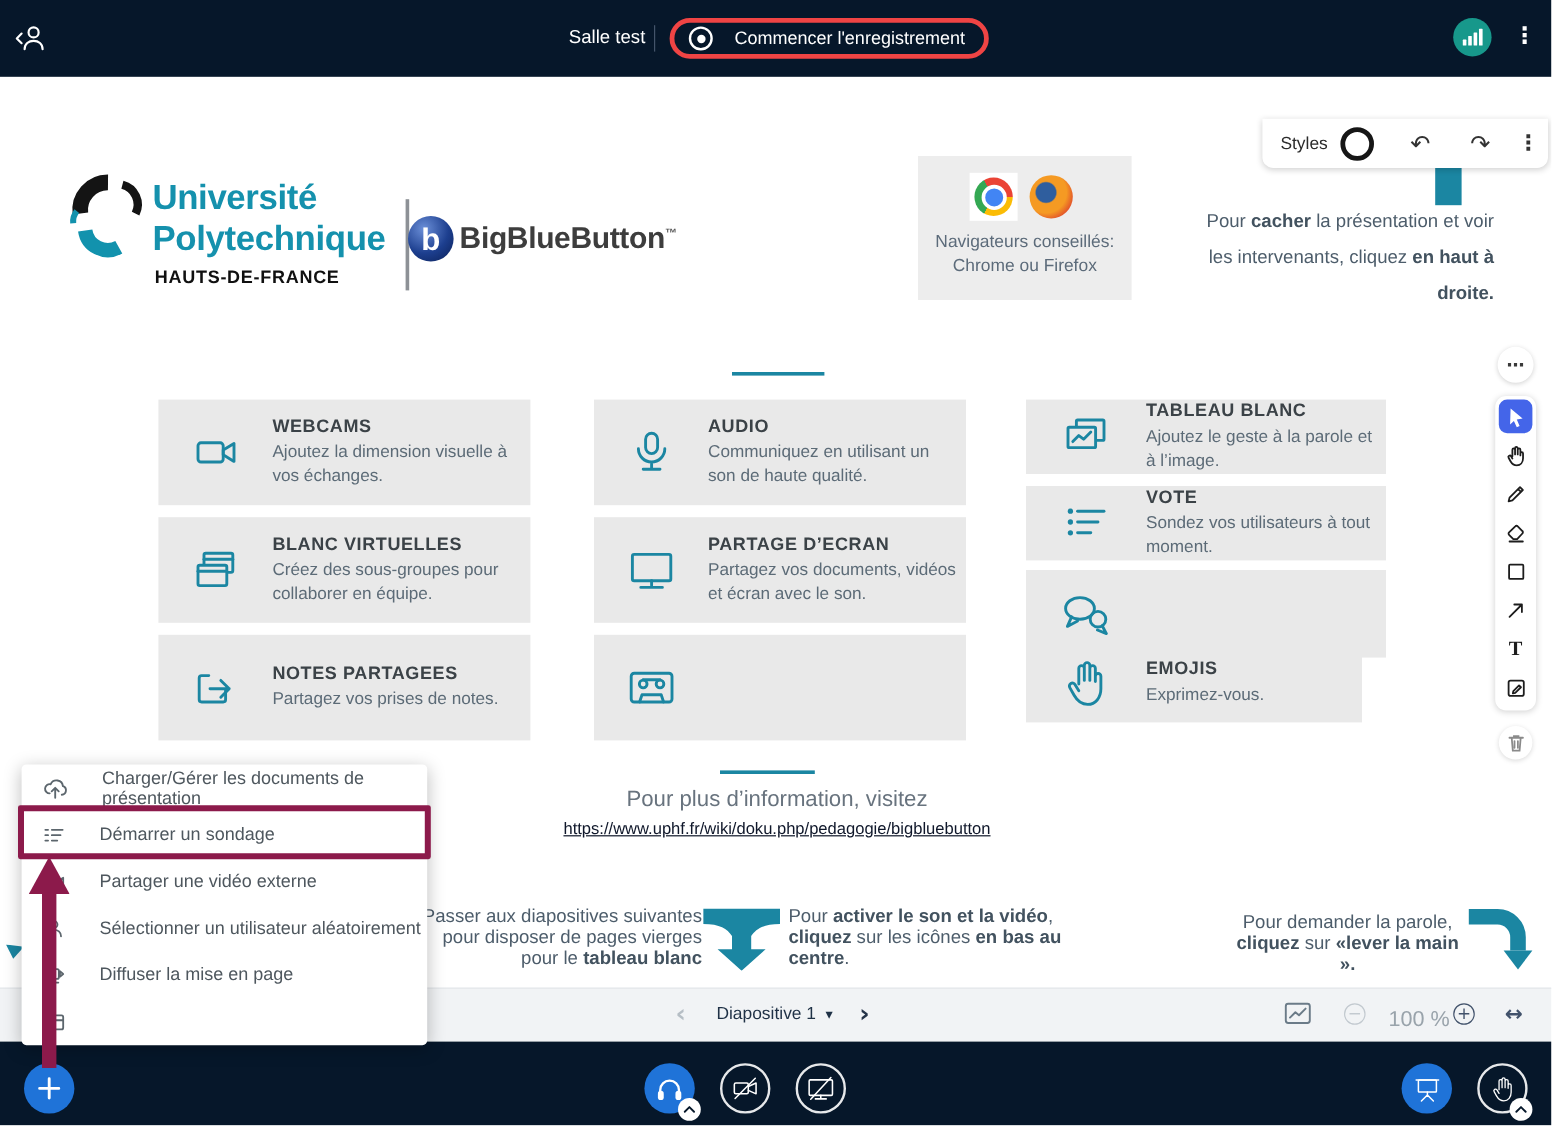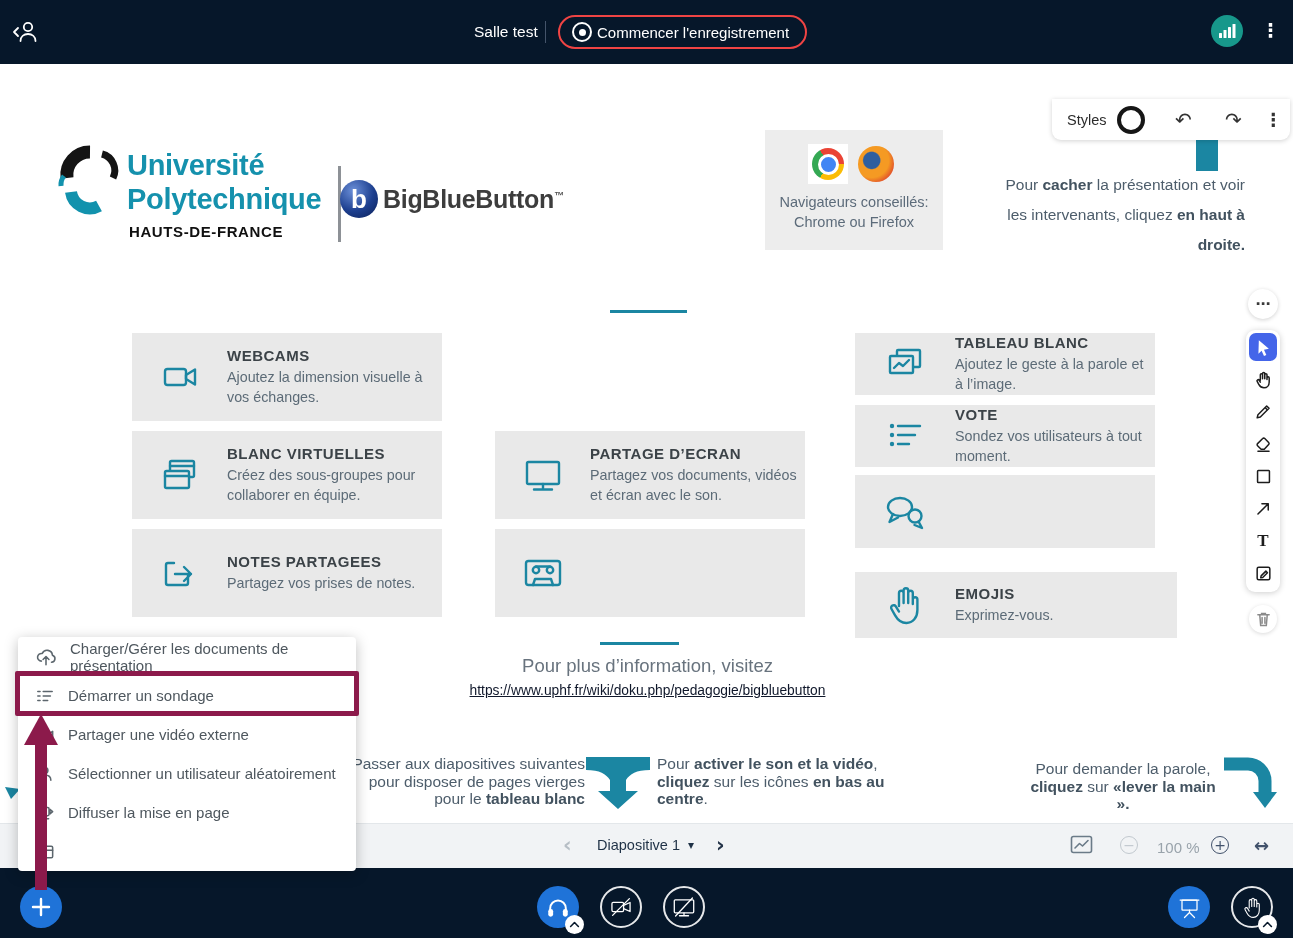--- a/index.html
+++ b/index.html
@@ -5,22 +5,22 @@
   html,body{margin:0;padding:0;background:#fff;}
   .app{position:relative;width:1293px;height:938px;overflow:hidden;background:#fff;
        font-family:"Liberation Sans",sans-serif;-webkit-font-smoothing:antialiased;}
   .abs{position:absolute;}
   .glyph{font-family:"DejaVu Sans",sans-serif;}
 
   
   .topbar{left:0;top:0;width:1293px;height:64px;background:#06172a;z-index:20;}
   .room-name{left:474px;top:23px;color:#fff;font-size:15.5px;}
   .tb-divider{left:545px;top:21px;width:1px;height:22px;background:#44546a;}
-  .rec-btn{left:558px;top:15px;height:34px;padding:0 16px 0 12px;border:2px solid #ef4444;border-radius:19px;
-           display:flex;align-items:center;gap:5px;color:#fff;font-size:15px;box-sizing:border-box;}
+  .rec-btn{left:558px;top:15px;height:34px;padding:0 16px 0 12px;border:4px solid #ef4444;border-radius:19px;
+           display:flex;align-items:center;gap:18px;color:#fff;font-size:15px;box-sizing:border-box;}
   .rec-dot{width:16px;height:16px;border:2px solid #fff;border-radius:50%;display:flex;align-items:center;justify-content:center;}
   .rec-dot::after{content:"";width:7px;height:7px;background:#fff;border-radius:50%;}
   .conn-btn{left:1211px;top:15px;width:32px;height:32px;border-radius:50%;background:#17988b;
             display:flex;align-items:center;justify-content:center;}
   .kebab{color:#fff;font-size:19px;font-weight:bold;line-height:1;}
   .tb-kebab{left:1261px;top:21px;}
 
   
   .styles-panel{left:1052px;top:99px;width:238px;height:41px;background:#fff;border-radius:0 0 9px 9px;
     box-shadow:0 1px 5px rgba(0,0,0,.18);display:flex;align-items:center;z-index:30;}
@@ -84,42 +84,42 @@
   .tool.sel{background:#4465e9;color:#fff;}
   .tool svg{stroke:currentColor;fill:none;stroke-width:1.9px;stroke-linecap:round;stroke-linejoin:round;}
   .tool .tt{font-size:17px;font-weight:bold;font-family:"Liberation Serif",serif;}
   .wb-trash{left:1249px;top:605px;width:28px;height:28px;border-radius:50%;background:#fff;
     box-shadow:0 1px 4px rgba(0,0,0,.15);display:flex;align-items:center;justify-content:center;z-index:30;}
   .wb-trash svg{stroke:#8a8a8a;fill:none;stroke-width:1.6px;stroke-linecap:round;}
 
   
   .menu{left:18px;top:637px;width:338px;height:234px;background:#fff;border-radius:4px;
     box-shadow:0 3px 14px rgba(0,0,0,.25);z-index:35;display:flex;flex-direction:column;}
-  .menu-item{height:39px;display:flex;align-items:center;padding-left:17px;gap:13px;
+  .menu-item{height:39px;display:flex;align-items:center;padding-left:17px;gap:28px;
     color:#4e575e;font-size:15px;border-radius:18px;}
   .menu-item svg{stroke:#5c666d;fill:none;stroke-width:1.7px;stroke-linecap:round;stroke-linejoin:round;flex:0 0 auto;}
 
   .halo-rect{left:15px;top:671px;width:344px;height:45px;border:5px solid #8c1a4b;border-radius:2px;
     box-sizing:border-box;z-index:40;}
   .arrow-shaft{left:35px;top:744px;width:12px;height:146px;background:#8c1a4b;z-index:41;}
   .arrow-head{left:24px;top:712px;z-index:41;}
 
   .left-tri{left:5px;top:787px;z-index:1;}
 
   
   .pres-bar{left:0;top:823px;width:1293px;height:45px;background:#f1f3f5;border-top:1px solid #e3e7ea;box-sizing:border-box;z-index:5;}
   .pb-chevL{left:563px;top:833px;color:#b6bec5;font-size:21px;font-weight:bold;}
   .pb-slide{left:597px;top:837px;color:#1f3146;font-size:14.5px;display:flex;align-items:center;gap:8px;}
   .pb-caret{font-size:12px;}
   .pb-chevR{left:716px;top:833px;color:#243348;font-size:21px;font-weight:bold;}
   .pb-chart{left:1070px;top:835px;}
   .zoom-circle{width:18px;height:18px;border-radius:50%;display:flex;align-items:center;justify-content:center;
     font-size:14px;box-sizing:border-box;}
   .pb-minus{left:1120px;top:836px;border:1.6px solid #c2c9cf;color:#c2c9cf;}
-  .pb-zoom{left:1157px;top:839px;color:#99a3ab;font-size:15px;}
+  .pb-zoom{left:1157px;top:839px;color:#99a3ab;font-size:18px;}
   .pb-plus{left:1211px;top:836px;border:1.6px solid #42526b;color:#42526b;}
   .pb-resize{left:1254px;top:835px;color:#42526b;font-size:18px;font-weight:bold;}
 
   
   .bottombar{left:0;top:868px;width:1293px;height:70px;background:#06172a;z-index:20;}
   .cbtn{position:absolute;top:886px;width:42px;height:42px;border-radius:50%;
     display:flex;align-items:center;justify-content:center;box-sizing:border-box;z-index:21;}
   .cbtn.blue{background:#1f73d8;}
   .cbtn.ghost{border:2px solid rgba(255,255,255,.9);}
   .cbtn svg{stroke:#fff;fill:none;stroke-width:2px;stroke-linecap:round;stroke-linejoin:round;}
@@ -231,20 +231,32 @@
       <path d="M28,22 v8 a2,2 0 0 1 -2,2 H8 a2,2 0 0 1 -2,-2 V12 a2,2 0 0 1 2,-2 h6"></path>
           <path d="M15,21 h16 M24,14 l7,7 -7,7"></path>
         </svg>
       </div>
     <div class="tx">
         <div class="ft-title">NOTES PARTAGEES</div>
         <div class="ft-desc">Partagez vos prises de notes.</div>
       </div>
   </div>
 
+  <div class="card" style="left:495px;top:333px;width:310px;height:88px;">
+    <div class="ic">
+        <svg class="fi" width="40" height="40" viewBox="0 0 40 40">
+      <rect x="15" y="4" width="10" height="17" rx="5"></rect>
+          <path d="M9,17 a11,11 0 0 0 22,0 M20,28 v6 M13,34 h14"></path>
+        </svg>
+      </div>
+    <div class="tx">
+        <div class="ft-title">AUDIO</div>
+        <div class="ft-desc">Communiquez en utilisant un son de haute qualité.</div>
+      </div>
+  </div>
   <div class="card" style="left:495px;top:431px;width:310px;height:88px;">
     <div class="ic">
         <svg class="fi" width="42" height="40" viewBox="0 0 42 40">
       <rect x="5" y="7" width="32" height="22" rx="1.5"></rect>
           <path d="M21,29 v4 M12,34.5 h18"></path>
         </svg>
       </div>
     <div class="tx">
         <div class="ft-title">PARTAGE D’ECRAN</div>
         <div class="ft-desc">Partagez vos documents, vidéos et écran avec le son.</div>
@@ -293,21 +305,21 @@
   <div class="card colR" style="left:855px;top:475px;width:300px;height:73px;">
     <div class="ic">
         <svg class="fi" width="44" height="40" viewBox="0 0 44 40">
       <ellipse cx="17" cy="15" rx="12" ry="9"></ellipse>
           <path d="M10,22 l-3.5,8 8.5,-4.5"></path>
           <circle cx="32" cy="24" r="6.5"></circle>
           <path d="M35.5,29.5 l3.5,6.5 -7.5,-3"></path>
         </svg>
       </div>
   </div>
-  <div class="card colR" style="left:855px;top:572px;width:322px;height:66px;">
+  <div class="card colR" style="left:855px;top:536px;width:280px;height:66px;">
     <div class="ic">
         <svg class="fi" width="38" height="42" viewBox="0 0 38 42">
       <path d="M13,22 V9 a2.3,2.3 0 0 1 4.6,0 V19 M17.6,19 V6.5 a2.3,2.3 0 0 1 4.6,0 V19 M22.2,19 V9 a2.3,2.3 0 0 1 4.6,0 V20 M26.8,20 v-4.5 a2.3,2.3 0 0 1 4.6,0 V26 c0,7.5 -4.5,13 -11,13 c-5.5,0 -8.6,-2.8 -11.3,-7.6 L5.5,25 a2.5,2.5 0 0 1 4.3,-2.6 l3.2,5.2"></path>
         </svg>
       </div>
     <div class="tx">
         <div class="ft-title">EMOJIS</div>
         <div class="ft-desc">Exprimez-vous.</div>
       </div>
   </div>

